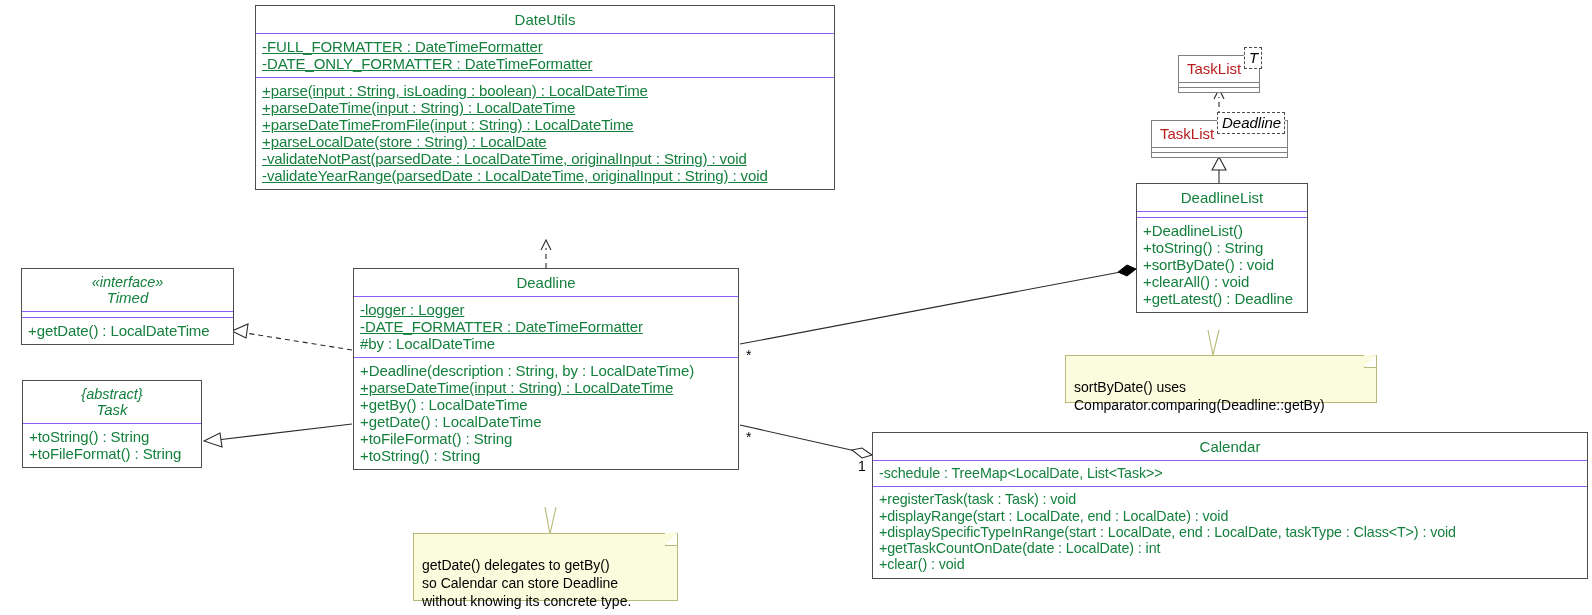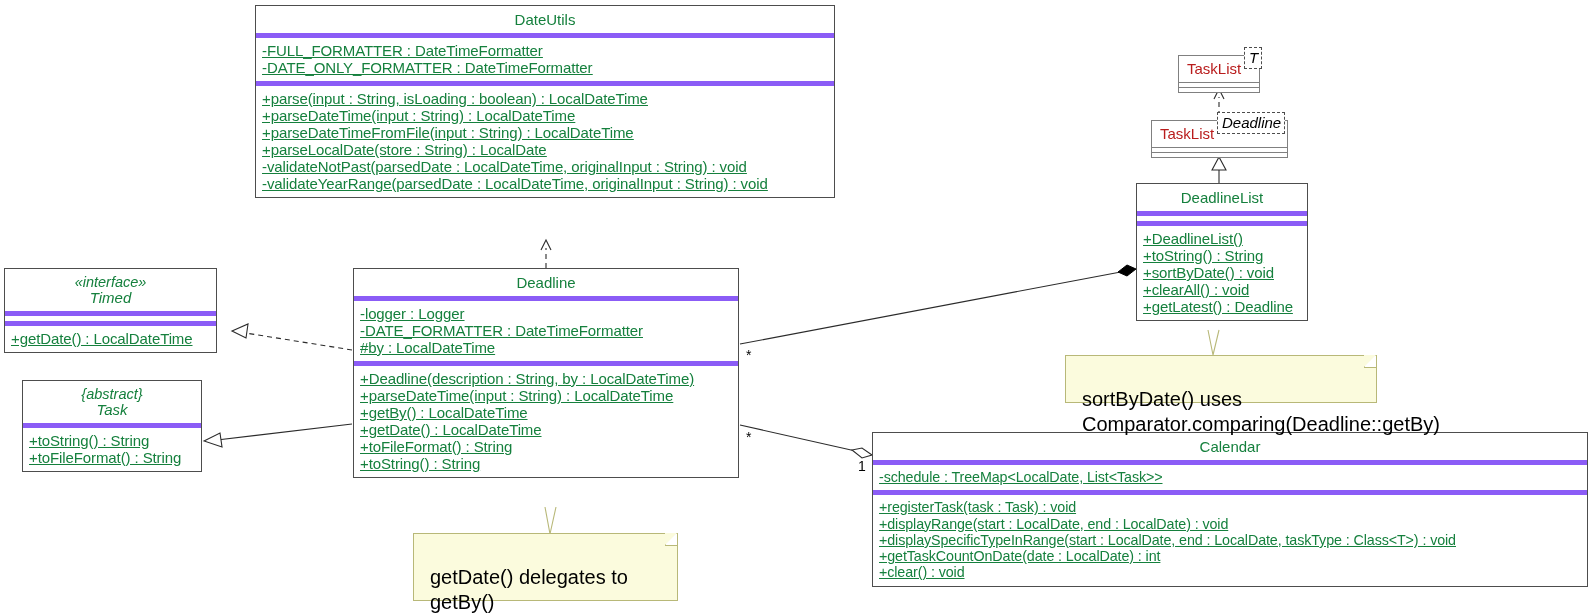--- a/index.html
+++ b/index.html
@@ -39,23 +39,22 @@
     font-style: italic;
     font-size: 14.5px;
   }
   .cls-title .nm {
     display: block;
   }
   .cls-title.abstract-name .nm {
     font-style: italic;
   }
   .compartment {
-    border-top: 5px solid #8b5cf6;
+    border-top: 1px solid #8b5cf6;
     padding: 4px 6px 5px 6px;
-    text-decoration: underline;
   }
   .compartment.empty-thin {
     padding: 0;
     height: 5px;
   }
   .member {
     white-space: nowrap;
     padding: 1px 0 1px 0;
     letter-spacing: -0.1px;
   }
@@ -102,23 +101,23 @@
     white-space: nowrap;
     line-height: 1.05;
   }
 
   
   .note {
     position: absolute;
     box-sizing: border-box;
     background: #fbfbdd;
     border: 1px solid #b8b878;
-    font-size: 20px;
+    font-size: 14px;
     color: #000;
-    padding: 5px 8px 4px 16px;
+    padding: 5px 8px 4px 8px;
     line-height: 1.28;
     white-space: pre-line;
   }
   .note-fold {
     position: absolute;
     top: 0;
     right: 0;
     width: 11px;
     height: 11px;
     background: #ffffff;
@@ -248,21 +247,21 @@
     <div class="compartment">
       <div class="member static">+parse(input : String, isLoading : boolean) : LocalDateTime</div>
       <div class="member static">+parseDateTime(input : String) : LocalDateTime</div>
       <div class="member static">+parseDateTimeFromFile(input : String) : LocalDateTime</div>
       <div class="member static">+parseLocalDate(store : String) : LocalDate</div>
       <div class="member static">-validateNotPast(parsedDate : LocalDateTime, originalInput : String) : void</div>
       <div class="member static">-validateYearRange(parsedDate : LocalDateTime, originalInput : String) : void</div>
     </div>
   </div>
 
-  <div class="umlclass" style="left:4px; top:268px; width:213px;">
+  <div class="umlclass" style="left:21px; top:268px; width:213px;">
     <div class="cls-title abstract-name">
       <span class="stereo">«interface»</span>
       <span class="nm">Timed</span>
     </div>
     <div class="compartment empty-thin"></div>
     <div class="compartment">
       <div class="member">+getDate() : LocalDateTime</div>
     </div>
   </div>
 

